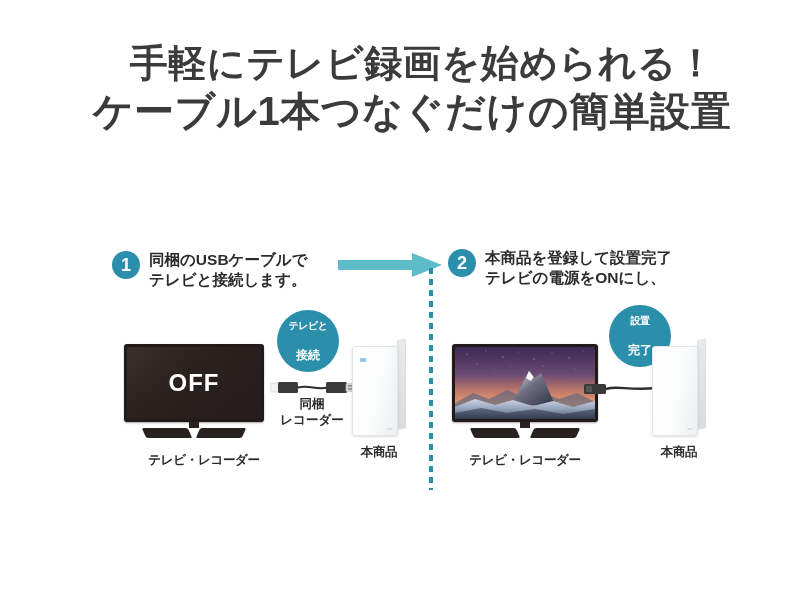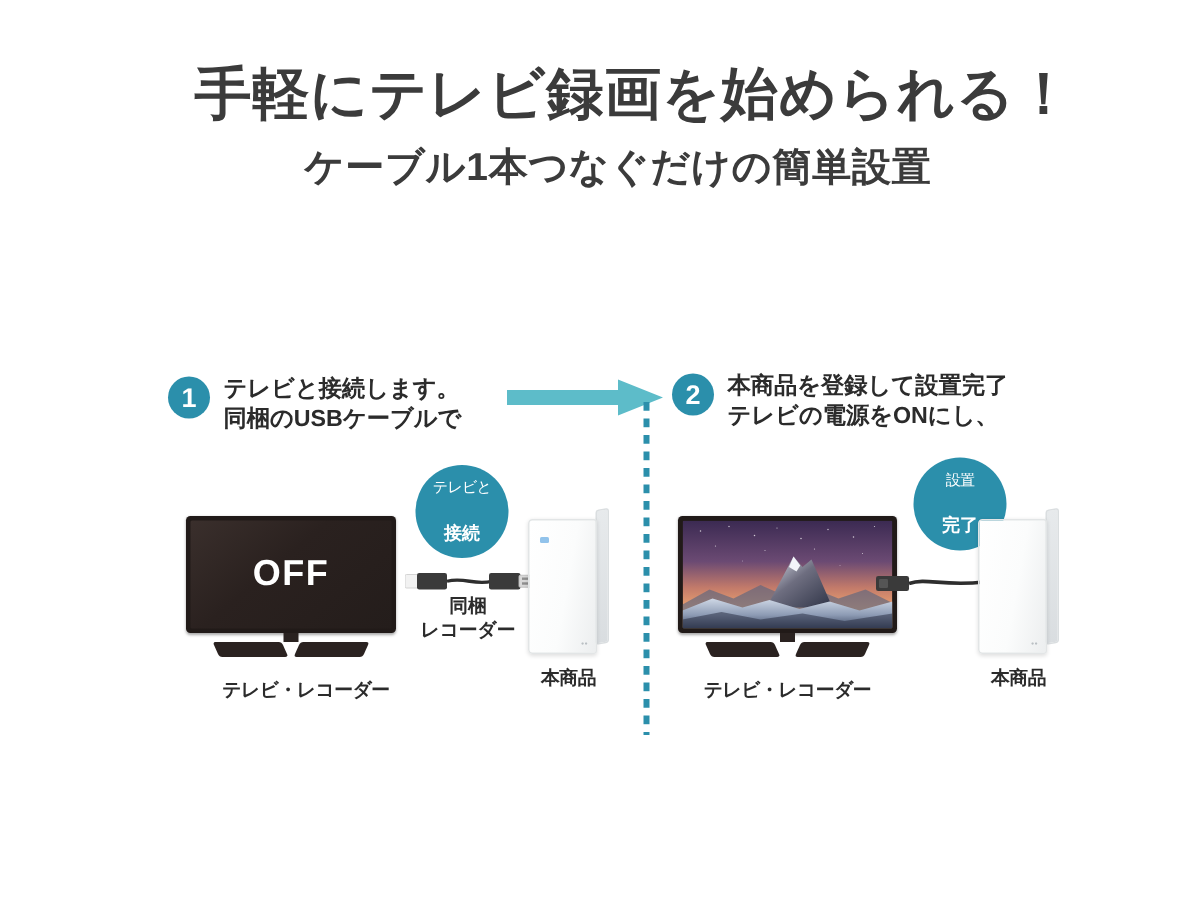--- a/index.html
+++ b/index.html
@@ -11,21 +11,21 @@
   }
   #stage { position:relative; width:800px; height:600px; background:#fff; }
 
   
   .headline {
     position:absolute; left:0; top:40px; width:800px;
     text-align:center; color:#3b3b3b;
     font-weight:bold; letter-spacing:.5px;
   }
   .headline .l1 { font-size:38px; line-height:46px;margin-left:45px; }
-  .headline .l2 { font-size:26px; line-height:50px;margin-left:24px; }
+  .headline .l2 { font-size:40px; line-height:50px;margin-left:24px; }
 
   
   .step-head { position:absolute; display:flex; align-items:flex-start; gap:9px; }
   .step-num {
     width:28px; height:28px; border-radius:50%;
     background:#2b8fab; color:#fff;
     font-size:18px; font-weight:bold;
     display:flex; align-items:center; justify-content:center;
     flex:0 0 auto; margin-top:1px;
   }
@@ -41,21 +41,21 @@
     background-size:4px 11px; background-repeat:repeat-y;
   }
 
   
   .badge {
     position:absolute; width:62px; height:62px; border-radius:50%;
     background:#2b8fab; color:#fff;
     display:flex; flex-direction:column; align-items:center; justify-content:center;
     line-height:1;
   }
-  .badge .sm { font-size:10px; font-weight:normal; margin-bottom:18px; letter-spacing:-.5px; }
+  .badge .sm { font-size:10px; font-weight:bold; margin-bottom:18px; letter-spacing:-.5px; }
   .badge .lg { font-size:12px; font-weight:bold; letter-spacing:0px; }
   .badge-connect { left:277px; top:310px; }
   .badge-done    { left:609px; top:305px; }
 
   
   .tv { position:absolute; }
   .tv-frame {
     width:100%; height:78px; border-radius:3px;
     padding:3px; background:#211a18;
     box-shadow:0 1px 2px rgba(0,0,0,.35);
@@ -118,22 +118,22 @@
 <div id="stage">
 
   <div class="headline">
     <div class="l1"><span>手軽にテレビ録画を始められる！</span></div>
     <div class="l2"><span>ケーブル1本つなぐだけの簡単設置</span></div>
   </div>
 
   <div class="step-head" style="left:112px; top:250px;">
     <div class="step-num">1</div>
     <div class="step-text">
+      <div>同梱のUSBケーブルで</div>
       <div>テレビと接続します。</div>
-      <div>同梱のUSBケーブルで</div>
     </div>
   </div>
 
   <div class="arrow">
     <svg width="104" height="26" viewBox="0 0 104 26">
       <path d="M0 8 L74 8 L74 1 L104 13 L74 25 L74 18 L0 18 Z" fill="#5dbcc9"></path>
     </svg>
   </div>
 
   <div class="step-head" style="left:448px; top:248px;">

